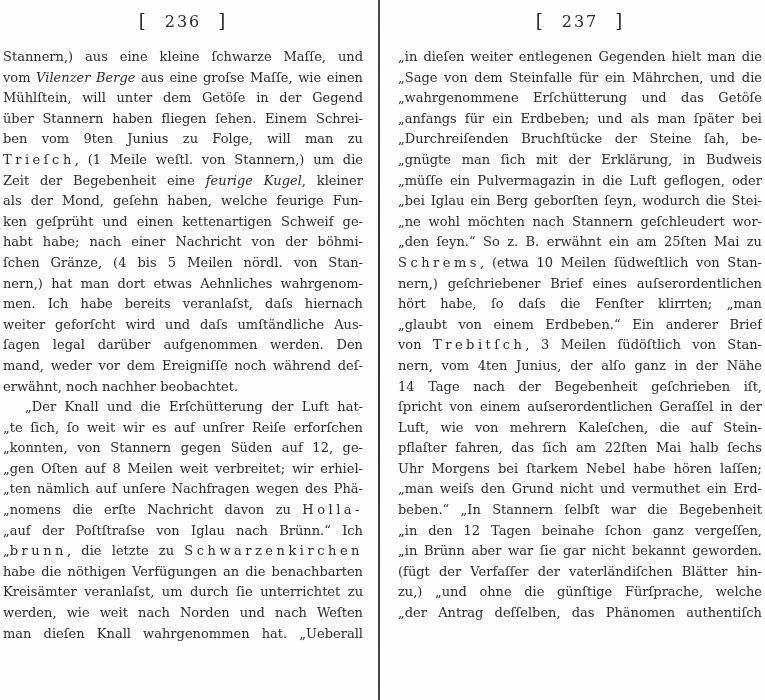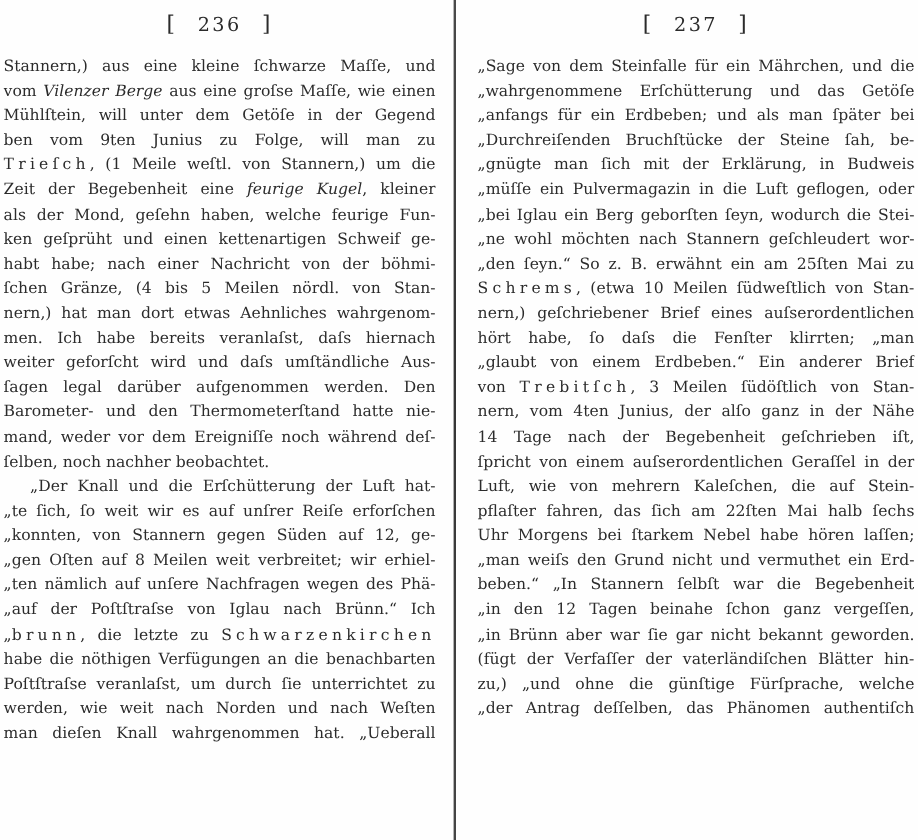--- a/index.html
+++ b/index.html
@@ -52,57 +52,59 @@
   <div class="page left">
     <div class="page-head">
       <span class="bracket">[</span>
       <span class="num">236</span>
       <span class="bracket">]</span>
     </div>
     <div class="lines">
         <div class="line"><span>Stannern,) aus eine kleine ſchwarze Maſſe, und</span></div>
         <div class="line"><span>vom </span><span class="it">Vilenzer Berge</span><span> aus eine groſse Maſſe, wie einen</span></div>
         <div class="line"><span>Mühlſtein, will unter dem Getöſe in der Gegend</span></div>
+        <div class="line"><span>über Stannern haben fliegen ſehen. Einem Schrei-</span></div>
         <div class="line"><span>ben vom 9ten Junius zu Folge, will man zu</span></div>
         <div class="line"><span class="sp">Trieſch</span><span>, (1 Meile weſtl. von Stannern,) um die</span></div>
         <div class="line"><span>Zeit der Begebenheit eine </span><span class="it">feurige Kugel</span><span>, kleiner</span></div>
         <div class="line"><span>als der Mond, geſehn haben, welche feurige Fun-</span></div>
         <div class="line"><span>ken geſprüht und einen kettenartigen Schweif ge-</span></div>
         <div class="line"><span>habt habe; nach einer Nachricht von der böhmi-</span></div>
         <div class="line"><span>ſchen Gränze, (4 bis 5 Meilen nördl. von Stan-</span></div>
         <div class="line"><span>nern,) hat man dort etwas Aehnliches wahrgenom-</span></div>
         <div class="line"><span>men. Ich habe bereits veranlaſst, daſs hiernach</span></div>
         <div class="line"><span>weiter geforſcht wird und daſs umſtändliche Aus-</span></div>
         <div class="line"><span>ſagen legal darüber aufgenommen werden. Den</span></div>
-        <div class="line"><span>Barometer- und den Thermometerſtand hatte nie-</span></div>
         <div class="line"><span>mand, weder vor dem Ereigniſſe noch während deſ-</span></div>
-        <div class="line short"><span>ſelben, noch nachher beobachtet.</span></div>
+        <div class="line short"><span>erwähnt, noch nachher beobachtet.</span></div>
         <div class="line indent"><span>„Der Knall und die Erſchütterung der Luft hat-</span></div>
         <div class="line"><span>„te ſich, ſo weit wir es auf unſrer Reiſe erforſchen</span></div>
         <div class="line"><span>„konnten, von Stannern gegen Süden auf 12, ge-</span></div>
         <div class="line"><span>„gen Oſten auf 8 Meilen weit verbreitet; wir erhiel-</span></div>
         <div class="line"><span>„ten nämlich auf unſere Nachfragen wegen des Phä-</span></div>
+        <div class="line"><span>„nomens die erſte Nachricht davon zu </span><span class="sp">Holla-</span></div>
         <div class="line"><span>„auf der Poſtſtraſse von Iglau nach Brünn.“ Ich</span></div>
         <div class="line"><span>„</span><span class="sp">brunn</span><span>, die letzte zu </span><span class="sp">Schwarzenkirchen</span></div>
         <div class="line"><span>habe die nöthigen Verfügungen an die benachbarten</span></div>
-        <div class="line"><span>Poſtſtraſse veranlaſst, um durch ſie unterrichtet zu</span></div>
+        <div class="line"><span>Kreisämter veranlaſst, um durch ſie unterrichtet zu</span></div>
         <div class="line"><span>werden, wie weit nach Norden und nach Weſten</span></div>
         <div class="line"><span>man dieſen Knall wahrgenommen hat. „Ueberall</span></div>
       </div>
   </div>
 
   <div class="divider" style="left:378px"></div>
 
   <div class="page right">
     <div class="page-head">
       <span class="bracket">[</span>
       <span class="num">237</span>
       <span class="bracket">]</span>
     </div>
     <div class="lines">
+        <div class="line"><span>„in dieſen weiter entlegenen Gegenden hielt man die</span></div>
         <div class="line"><span>„Sage von dem Steinfalle für ein Mährchen, und die</span></div>
         <div class="line"><span>„wahrgenommene Erſchütterung und das Getöſe</span></div>
         <div class="line"><span>„anfangs für ein Erdbeben; und als man ſpäter bei</span></div>
         <div class="line"><span>„Durchreiſenden Bruchſtücke der Steine ſah, be-</span></div>
         <div class="line"><span>„gnügte man ſich mit der Erklärung, in Budweis</span></div>
         <div class="line"><span>„müſſe ein Pulvermagazin in die Luft geflogen, oder</span></div>
         <div class="line"><span>„bei Iglau ein Berg geborſten ſeyn, wodurch die Stei-</span></div>
         <div class="line"><span>„ne wohl möchten nach Stannern geſchleudert wor-</span></div>
         <div class="line"><span>„den ſeyn.“ So z. B. erwähnt ein am 25ſten Mai zu</span></div>
         <div class="line"><span class="sp">Schrems</span><span>, (etwa 10 Meilen ſüdweſtlich von Stan-</span></div>

